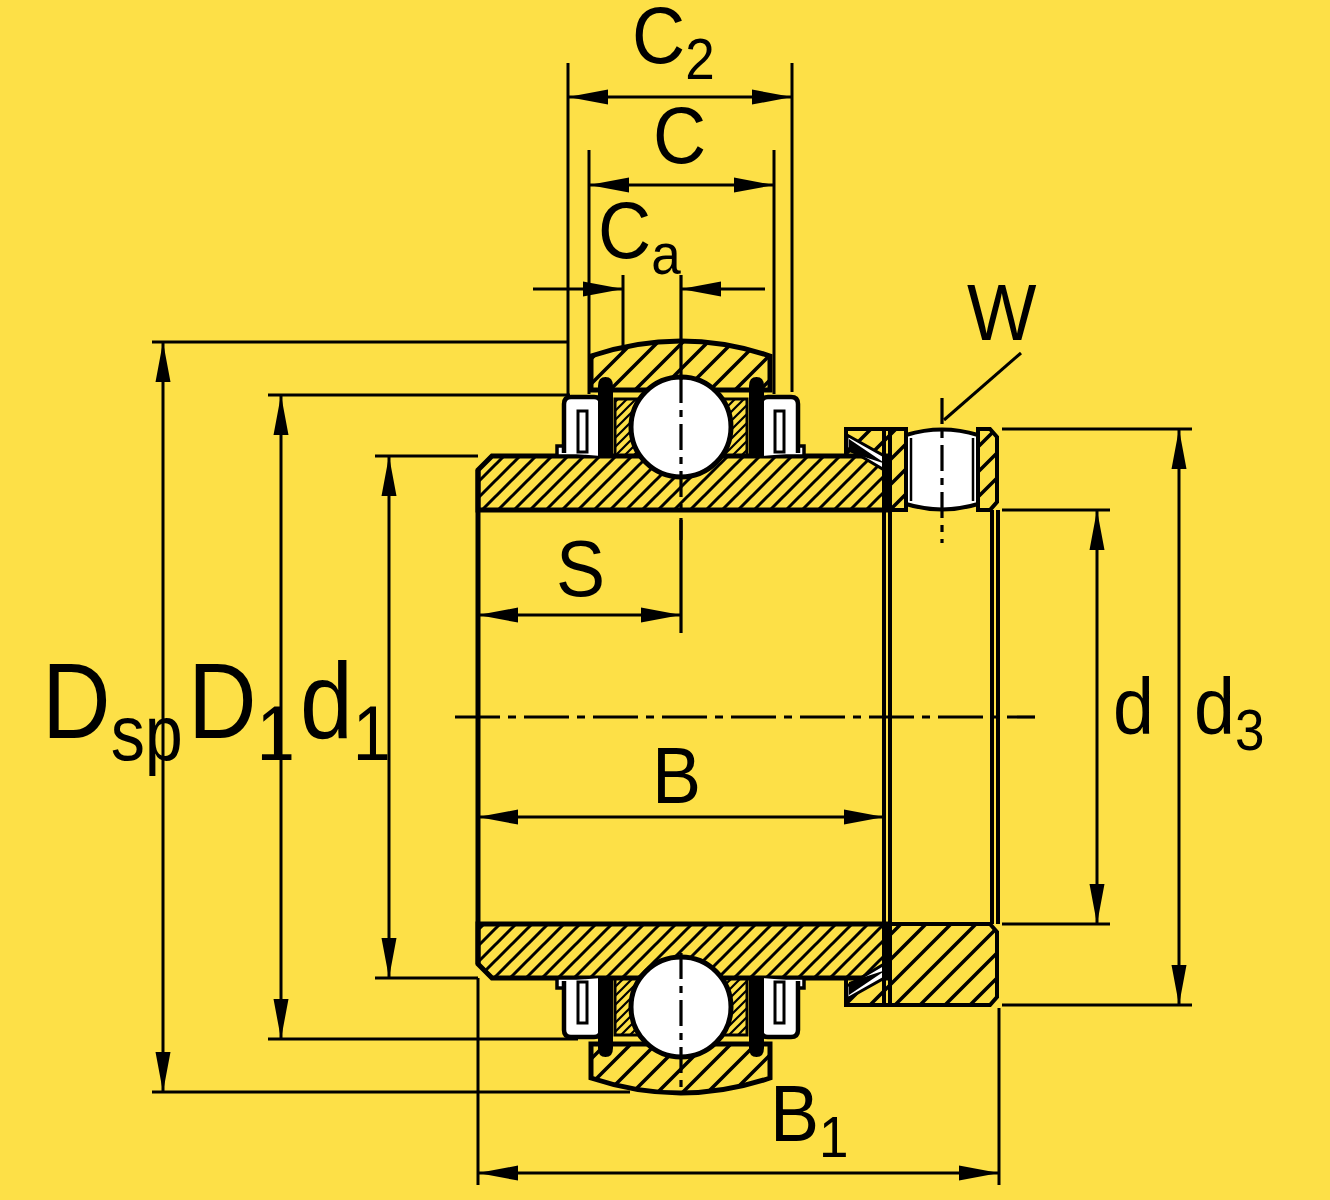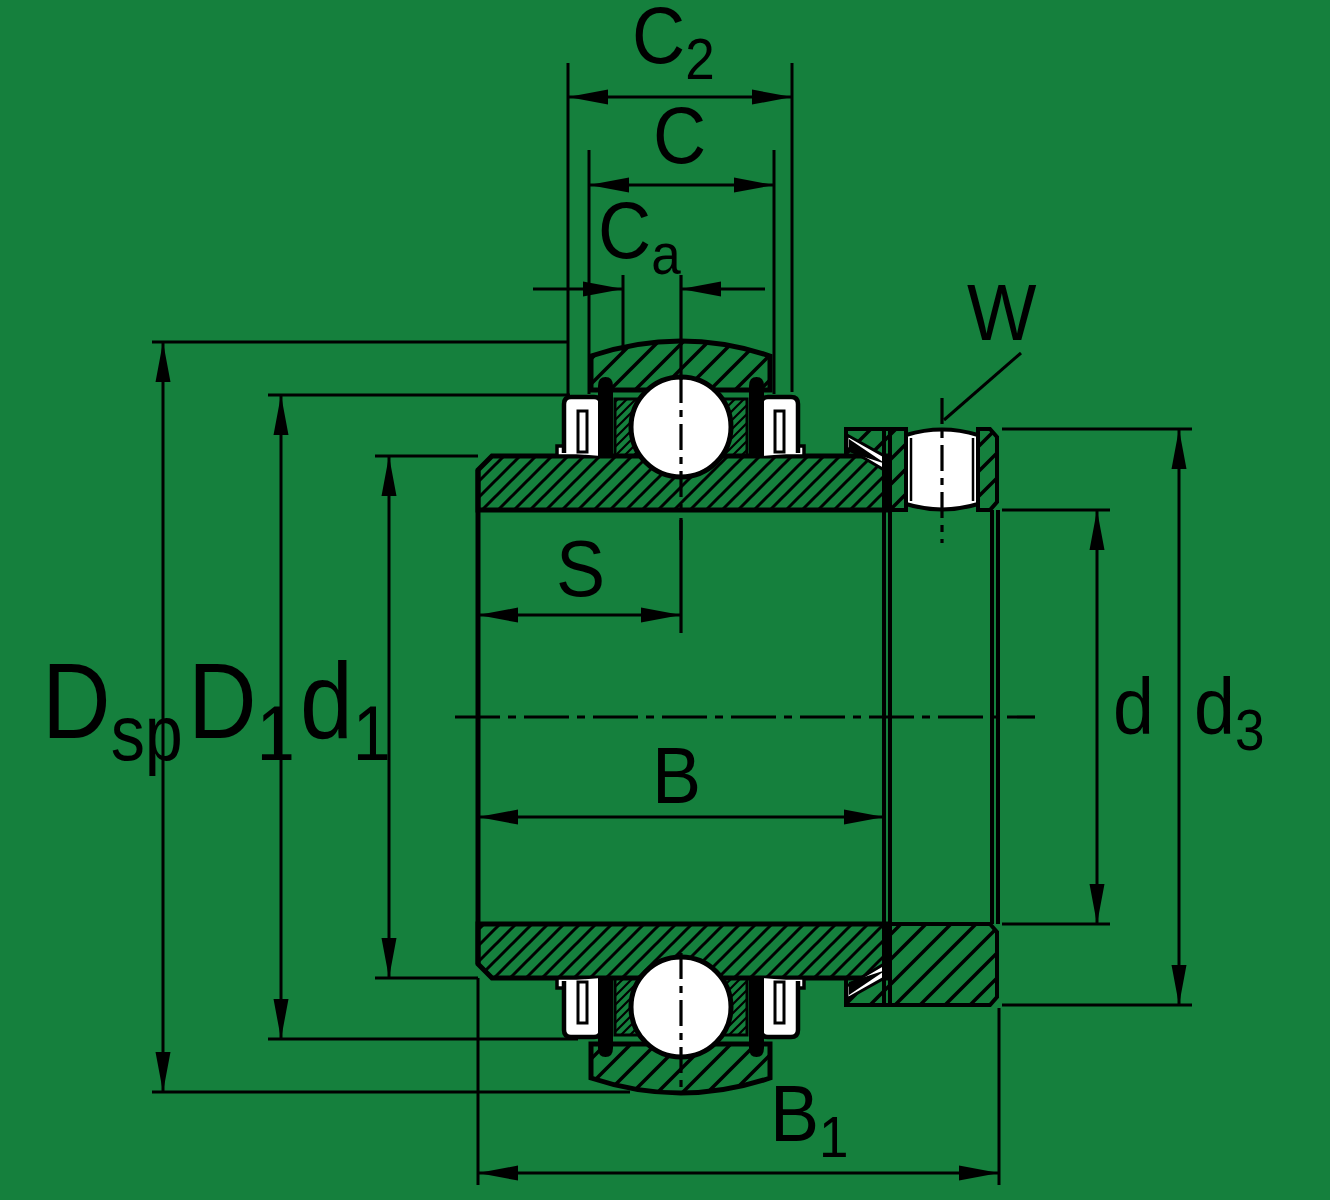--- a/index.html
+++ b/index.html
@@ -1,17 +1,17 @@
 <!DOCTYPE html>
 <html><head>
 <meta charset="utf-8">
 <style>
   html,body{margin:0;padding:0;background:#fff;}
   .stage{
-    position:relative;width:1330px;height:1200px;background:#15803d;
+    position:relative;width:1330px;height:1200px;background:#fde047;
     font-family:"Liberation Sans", sans-serif;color:#000;overflow:hidden;
   }
   .stage svg{position:absolute;left:0;top:0;}
   .lbl{
     position:absolute;line-height:1;white-space:nowrap;color:#000;
     transform-origin:left top;
   }
   .lbl .sub{
     display:inline-block;font-size:0.72em;transform:translateY(0.28em);
   }

